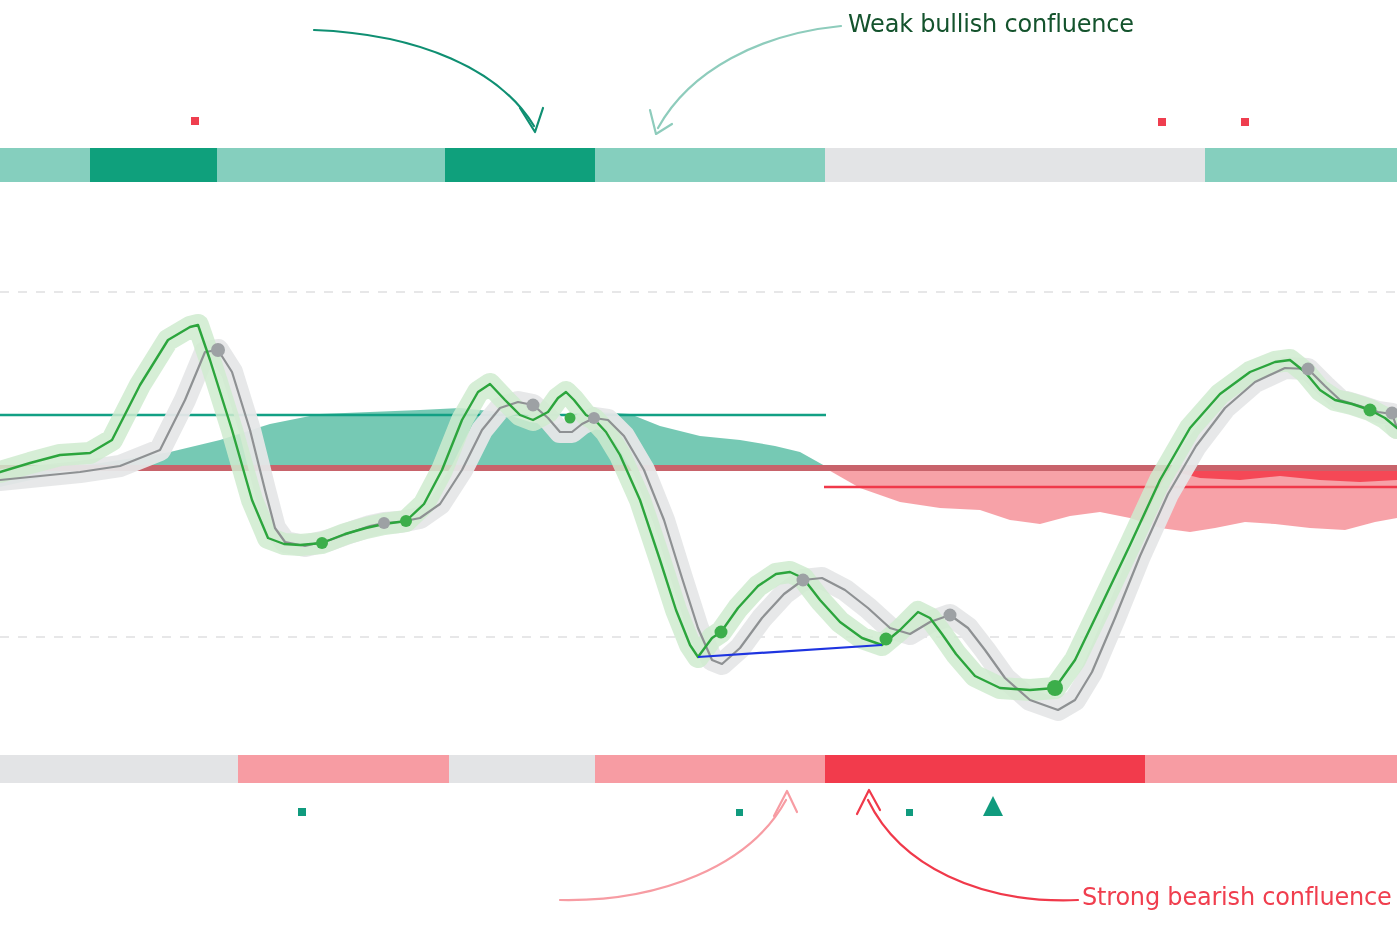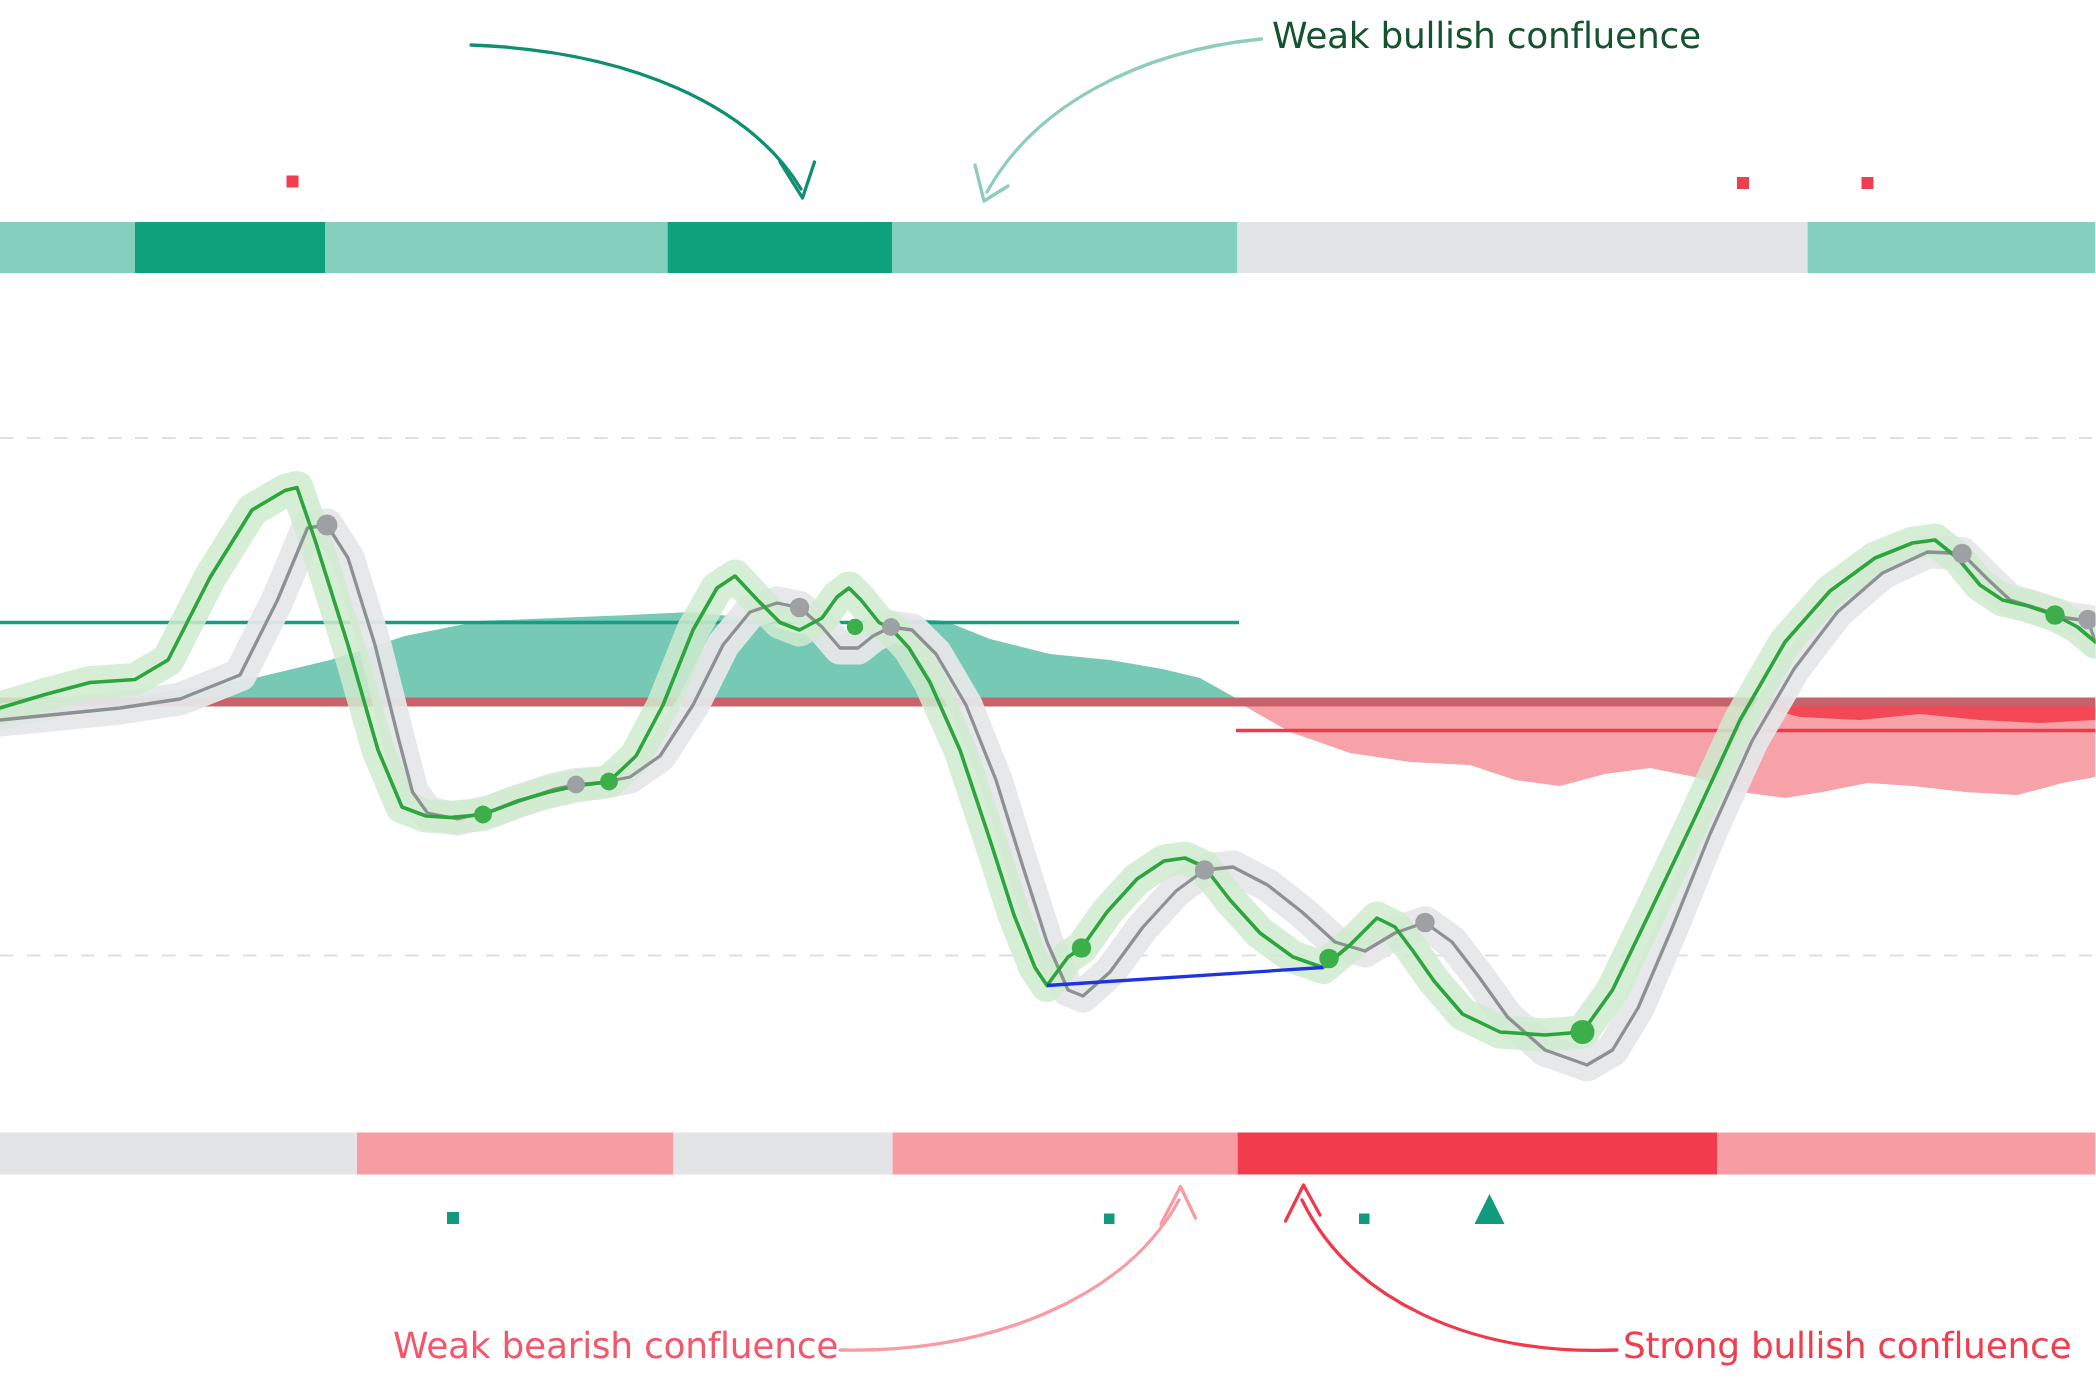--- a/index.html
+++ b/index.html
@@ -193,17 +193,16 @@
       <path d="M774,816 L787,791 L797,812" stroke="#F79CA3" stroke-width="2.2" stroke-linecap="round" stroke-linejoin="round"></path>
 
       <path d="M1078,900 C980,904 900,866 868,800" stroke="#F0394A" stroke-width="2.2" stroke-linecap="round"></path>
       <path d="M857,814 L869,790 L880,810" stroke="#F0394A" stroke-width="2.2" stroke-linecap="round" stroke-linejoin="round"></path>
     </g>
   </svg>
 
 
   <div class="anno-label" id="lbl-weak-bull">Weak bullish confluence</div>
 
-  <div class="anno-label" id="lbl-weak-bear">Weak bearish confluence</div>
-
-  <div class="anno-label" id="lbl-strong-bear">Strong bullish confluence</div>
+
+  <div class="anno-label" id="lbl-strong-bear">Strong bearish confluence</div>
 
 </div>
 
 </body></html>

